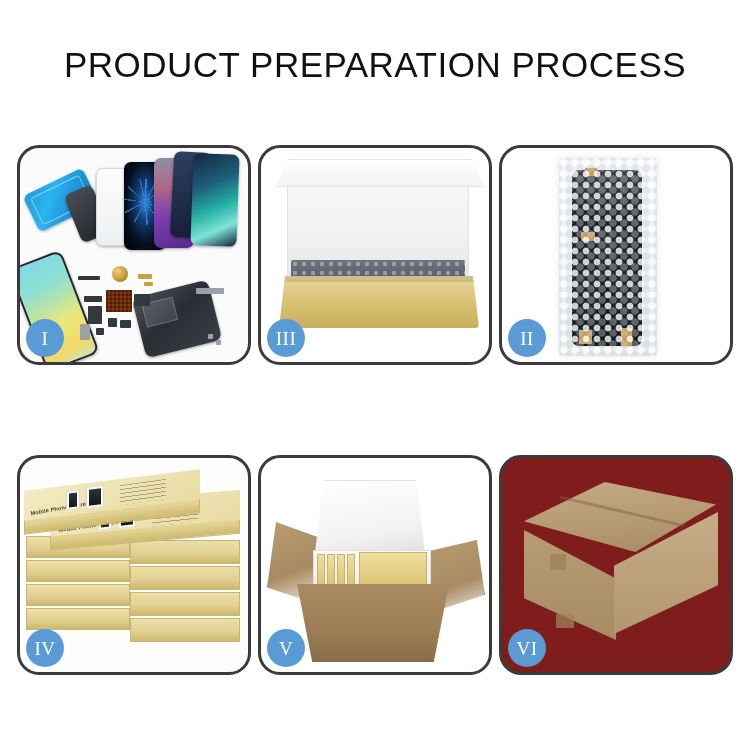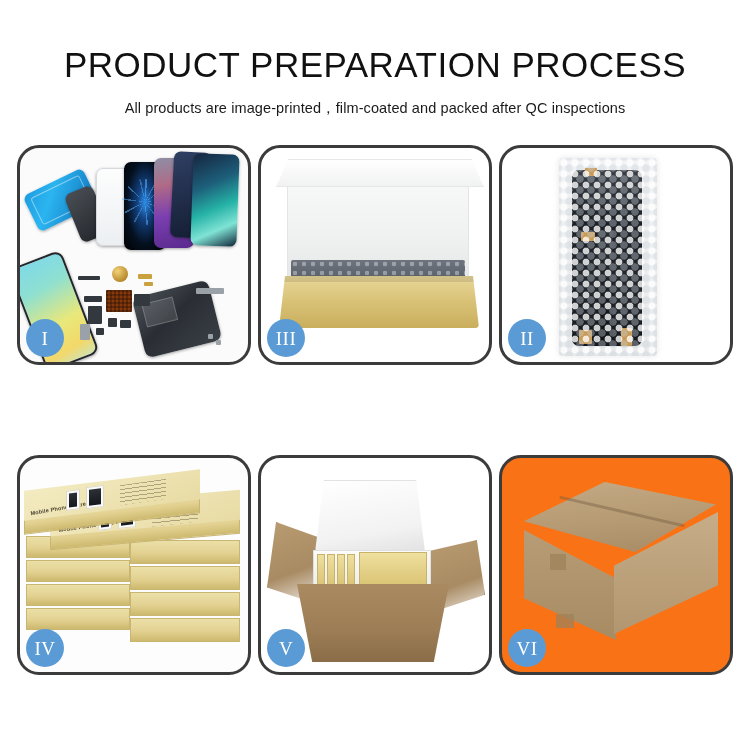--- a/index.html
+++ b/index.html
@@ -271,21 +271,21 @@
     border:1px solid #e2e2e2; border-radius: 3px;
     clip-path: polygon(8% 0, 92% 0, 100% 100%, 0% 100%);
   }
   .ybox5 {
     position:absolute;
     background: linear-gradient(180deg,#efe09f,#d9c271);
     border:1px solid #c8b36a;
   }
 
   
-  .p6 { background: #f97316; text-align: right; }
+  .p6 { background: #7f1d1d; text-align: right; }
   .c6-top {
     position:absolute; left: 22px; top: 24px; width: 192px; height: 70px;
     background: linear-gradient(175deg,#c4aa85 0%,#b59a73 55%,#a78b64 100%);
     clip-path: polygon(42% 0, 100% 32%, 58% 100%, 0 56%);
   }
   .c6-left {
     position:absolute; left: 22px; top: 72px; width: 92px; height: 110px;
     background: linear-gradient(180deg,#b79c76 0%,#a78b63 100%);
     clip-path: polygon(0 0, 100% 44%, 100% 100%, 0 62%);
   }
@@ -299,21 +299,20 @@
   }
   .tapepatch { position:absolute; background:#9d8159; opacity:.75; }
 </style>
 </head>
 <body>
 
 <div class="page">
 
   <div class="header">
     <div class="title">PRODUCT PREPARATION PROCESS</div>
-    <div class="subtitle">All products are image-printed，film-coated and packed after QC inspections</div>
   </div>
 
   <div class="grid">
 
     <div class="panel p1">
       <div class="panel-stage">
         <div class="ph ph-a"></div>
         <div class="ph ph-b"></div>
         <div class="ph ph-c"></div>
         <div class="ph ph-d"></div>

